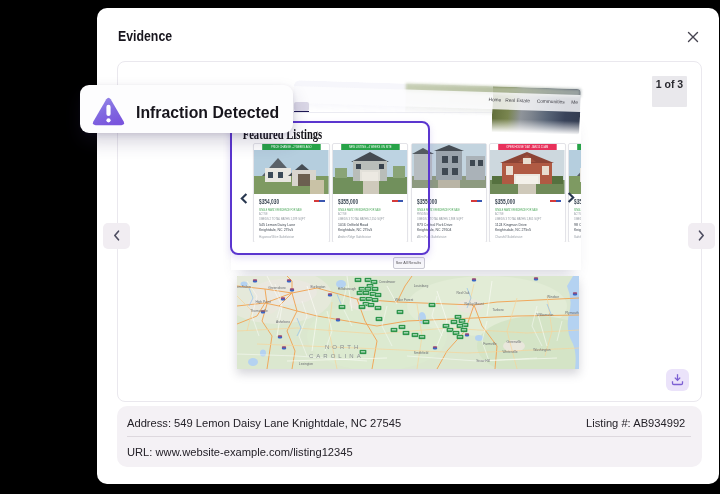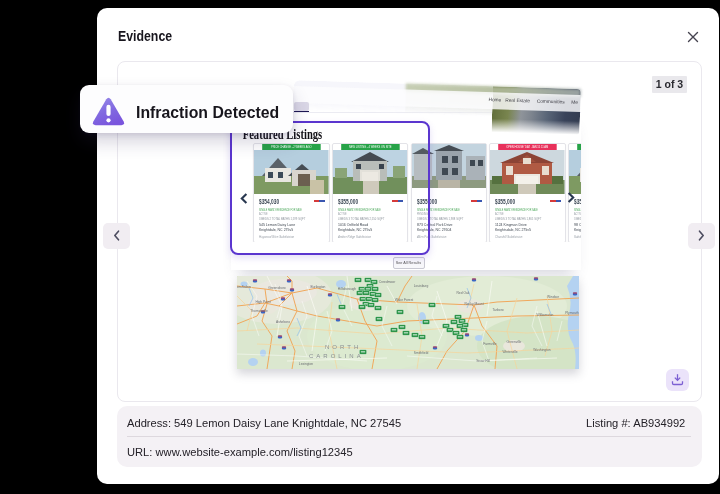--- a/index.html
+++ b/index.html
@@ -1,21 +1,21 @@
 <!DOCTYPE html>
 <html><head>
 <meta charset="utf-8">
 <style>
   html,body{margin:0;padding:0;}
   body{width:720px;height:494px;background:#000;font-family:"Liberation Sans",sans-serif;overflow:hidden;position:relative;}
   .abs{position:absolute;}
   .modal{left:96.5px;top:7.5px;width:622.5px;height:476.5px;background:#fff;border-radius:10px;}
   .title{left:117.5px;top:28px;font-size:14px;font-weight:bold;color:#18161e;transform:scaleX(0.88);transform-origin:0 50%;}
   .panel{left:116.5px;top:61px;width:585px;height:341px;background:#fff;border:1px solid #eae8ee;border-radius:8px;box-sizing:border-box;}
-  .pager{left:652px;top:76px;width:35px;height:17px;background:#e9e8ec;border-radius:1px;font-size:10.5px;font-weight:bold;color:#2a2a30;text-align:center;line-height:17px;}
+  .pager{left:652px;top:76px;width:35px;height:31px;background:#e9e8ec;border-radius:1px;font-size:10.5px;font-weight:bold;color:#2a2a30;text-align:center;line-height:17px;}
   
   .backfrag{left:294px;top:80px;width:287px;height:48px;transform:rotate(1.8deg);transform-origin:0 0;}
   .bf-white{left:0;top:0;width:287px;height:31px;background:rgba(246,245,251,0.95);border-radius:6px 0 0 0;
     -webkit-mask-image:linear-gradient(180deg,#000 65%,transparent 100%);mask-image:linear-gradient(180deg,#000 65%,transparent 100%);}
   .bf-photoL{left:112px;top:0;width:87px;height:30px;background:linear-gradient(95deg,rgba(236,237,233,0.9),rgba(225,228,218,0.92));
     -webkit-mask-image:linear-gradient(180deg,#000 55%,transparent 100%);mask-image:linear-gradient(180deg,#000 55%,transparent 100%);}
   .bf-photoR{left:199px;top:0;width:88px;height:46px;border-radius:0 4px 4px 0;
     background:linear-gradient(95deg,#5f6c38 0%,#79854f 20%,#8f949a 34%,#7e858f 45%,#5a6678 62%,#39435a 82%,#333c50 100%);
     -webkit-mask-image:linear-gradient(180deg,#000 70%,transparent 100%);mask-image:linear-gradient(180deg,#000 70%,transparent 100%);}
   .bf-phototop{left:112px;top:0;width:175px;height:8px;background:linear-gradient(90deg,#c2cbae,#b2bc9c 55%,#a3abaa);filter:blur(1.5px);opacity:0.9;}

